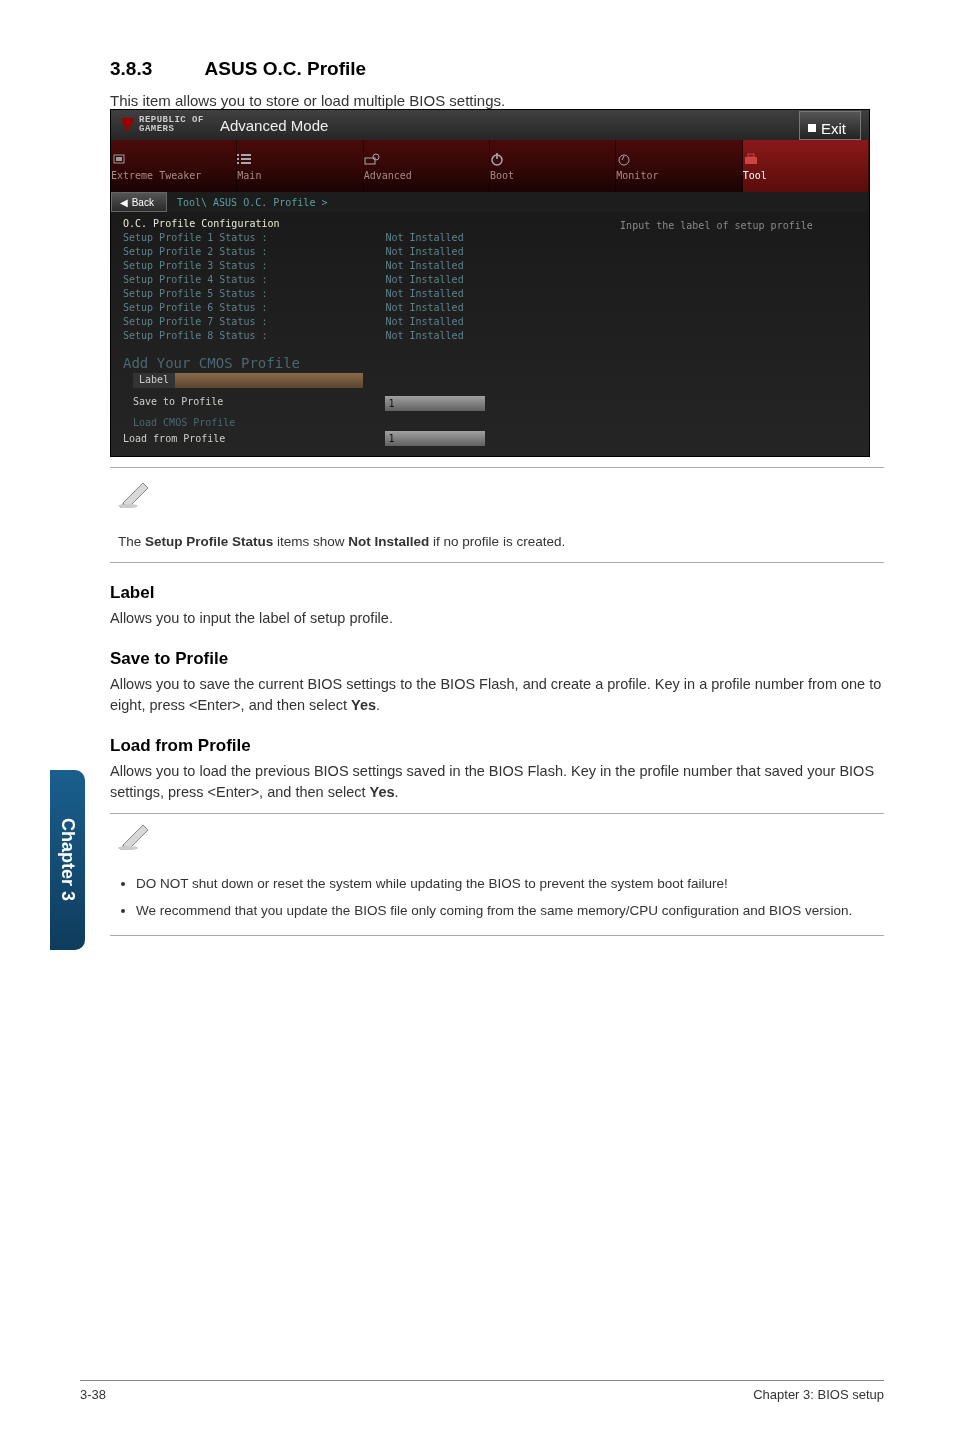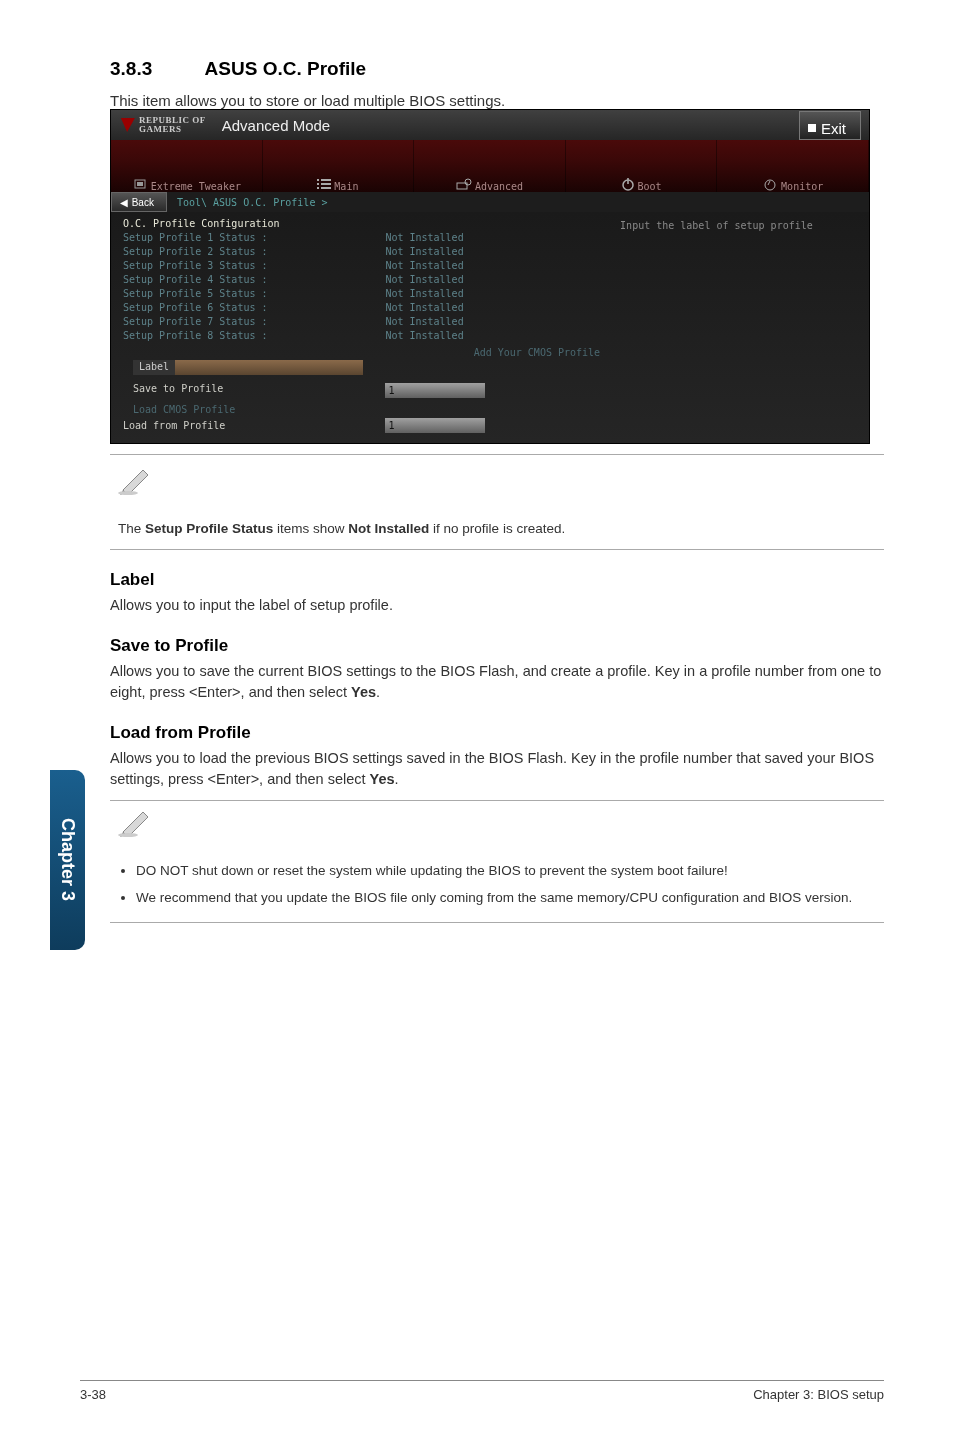--- a/index.html
+++ b/index.html
@@ -66,21 +66,21 @@
     align-items: center;
     gap: 6px;
   }
   .rog-shape {
     width: 0; height: 0;
     border-left: 10px solid transparent;
     border-top: 14px solid #900;
     border-right: 4px solid transparent;
     transform: skewX(-15deg);
   }
-  .rog-text { color:#ccc; font-size:9px; line-height:1; font-family: Liberation Serif, serif; letter-spacing:0.5px;}
+  .rog-text { color:#ccc; font-size:9px; line-height:1; font-family: Liberation Mono, monospace; letter-spacing:0.5px;}
   .rog-text .b { font-weight:bold; }
   .adv-mode { color:#eee; font-family: Arial; font-size:15px; margin-left:10px;}
   .exit-btn {
     background: linear-gradient(to bottom,#555,#222);
     border:1px solid #777;
     color:#fff;
     padding:8px 14px 2px 8px;
     font-family: Arial;
     font-size:15px;
     display:flex;
@@ -90,21 +90,22 @@
   .exit-btn .sq { width:8px; height:8px; background:#fff; }
   
   .bios-tabs {
     display: flex;
     height: 52px;
     background: linear-gradient(to bottom, #4a0a0a 0%, #3a0808 40%, #1a0303 100%);
   }
   .tab {
     flex: 1;
     display: flex;
-    align-items: flex-end;
+    flex-direction: column;
+    align-items: flex-start;
     justify-content: center;
     gap: 3px;
     border-right: 1px solid rgba(0,0,0,0.4);
     color: #a88;
     font-size: 10px;
   }
   .tab.active {
     background: linear-gradient(to bottom, #8a1818, #5a0c0c);
     color:#fff;
   }
@@ -141,21 +142,21 @@
   .body-right { flex:1; padding-left:20px; color:#888; font-size:10px; padding-top:2px;}
   .cfg-title { color:#e8e8d8; margin-bottom:2px; font-size:10px;}
   .status-row {
     display:flex;
     font-size:10px;
     line-height:14px;
     color:#5d828a;
   }
   .status-row .sl { width: 55%; }
   .status-row .sv { }
-  .subhead { color:#4a6870; font-size:10px; margin-top:4px;text-align:right;}
+  .subhead { color:#4a6870; font-size:14px; margin-top:12px;}
   .label-input {
     margin: 2px 0 8px 10px;
     width: 230px;
     display:flex;
   }
   .label-input .lab {
     background:#333; padding:1px 6px; color:#ccc; font-size:10px;
   }
   .label-input .fld {
     flex:1; background:linear-gradient(to bottom,#8a6a4a,#5a4530); height:15px;
@@ -269,20 +270,29 @@
         <span class="tab-label">Boot</span>
       </div>
       <div class="tab">
         <span class="tab-icon">
           <svg width="16" height="14" viewBox="0 0 16 14">
               <circle cx="8" cy="8" r="5" fill="none" stroke="#aaa"></circle>
               <path d="M6 8 L8 4" stroke="#aaa"></path>
             </svg>
         </span>
         <span class="tab-label">Monitor</span>
+      </div>
+      <div class="tab active">
+        <span class="tab-icon">
+          <svg width="16" height="12" viewBox="0 0 16 12">
+              <rect x="2" y="4" width="12" height="7" fill="#c44"></rect>
+              <rect x="5" y="1" width="6" height="3" fill="none" stroke="#c44"></rect>
+            </svg>
+        </span>
+        <span class="tab-label">Tool</span>
       </div>
     </div>
 
     <div class="breadcrumb">
       <div class="back-btn">
         <span>◀</span>
         <span>Back</span>
       </div>
       <div class="crumb-text">Tool\ ASUS O.C. Profile &gt;</div>
     </div>

